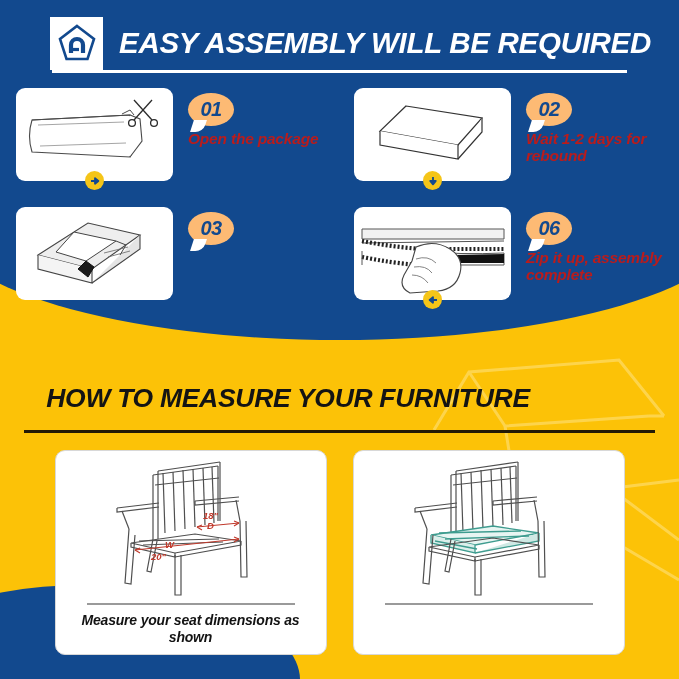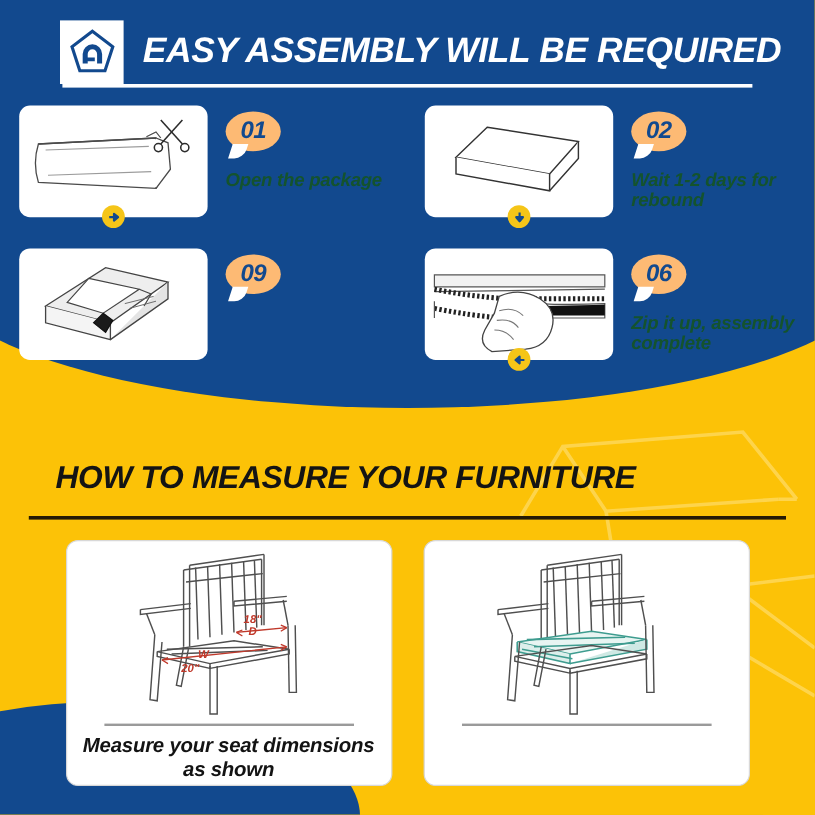--- a/index.html
+++ b/index.html
@@ -122,22 +122,22 @@
   .bubble::after {
     content: "";
     position: absolute;
     left: 4px; bottom: -6px;
     width: 13px; height: 12px;
     background: #ffffff;
     border-radius: 0 0 60% 0;
     transform: skewX(-18deg);
   }
   .step-label {
-    margin-top: 16px;
-    color: #14532d;
+    margin-top: 4px;
+    color: #b91c1c;
     font-size: 15.5px; font-weight: bold; font-style: italic;
     line-height: 1.12;
     letter-spacing: -0.2px;
     max-width: 170px;
   }
 
   
   .measure-title {
     position: absolute; left: 0; top: 383px; width: 576px;
     text-align: center;
@@ -169,21 +169,21 @@
     padding-top: 4px;
     position: relative;
   }
   .mcard .art { height: 148px; display:flex; align-items:center; justify-content:center; }
   .mcard-rule {
     width: 208px; height: 2px; background: #9a9a9a;
     margin: 0 0 7px 0;
   }
   .mcard-caption {
     color: #131313;
-    font-size: 17px; font-weight: bold; font-style: italic;
+    font-size: 14px; font-weight: bold; font-style: italic;
     text-align: center;
     line-height: 1.18;
     letter-spacing: -0.2px;
     padding: 0 8px;
   }
 </style>
 </head>
 <body>
 
 <div id="page">
@@ -270,21 +270,21 @@
           <path d="M22 48 L22 62 L76 76 L76 62" fill="#f4f4f4" stroke="#444" stroke-width="1.1"></path>
           <path d="M124 28 L124 42 L76 76" fill="#e4e4e4" stroke="#444" stroke-width="1.1"></path>
           <path d="M58 25 L100 34 L70 54 L40 45 Z" fill="#fff" stroke="#444" stroke-width="1"></path>
           <path d="M70 54 L78 60 L72 70 L62 62 Z" fill="#1a1a1a" stroke="#111" stroke-width="1"></path>
           <path d="M100 34 L110 38 L104 48" fill="none" stroke="#444" stroke-width="1"></path>
           <path d="M88 46 L112 40" fill="none" stroke="#666" stroke-width=".8"></path>
           <path d="M92 50 L114 44" fill="none" stroke="#666" stroke-width=".8"></path>
         </svg>
       </div>
       <div class="step-text">
-        <div class="bubble">09</div>
+        <div class="bubble">03</div>
       </div>
     </div>
 
     <div class="step">
       <div class="step-card">
         <svg width="157" height="93" viewBox="0 0 157 93">
           <path d="M8 22 L150 22 L150 32 L8 32 Z" fill="#f2f2f2" stroke="#555" stroke-width="1"></path>
           <path d="M8 36 L150 34" fill="none" stroke="#555" stroke-width="1"></path>
           <path d="M8 34 q30 6 60 8 L150 42" fill="none" stroke="#222" stroke-width="4.2" stroke-dasharray="2 2"></path>
           <path d="M8 50 q30 6 56 8" fill="none" stroke="#222" stroke-width="4.2" stroke-dasharray="2 2"></path>

